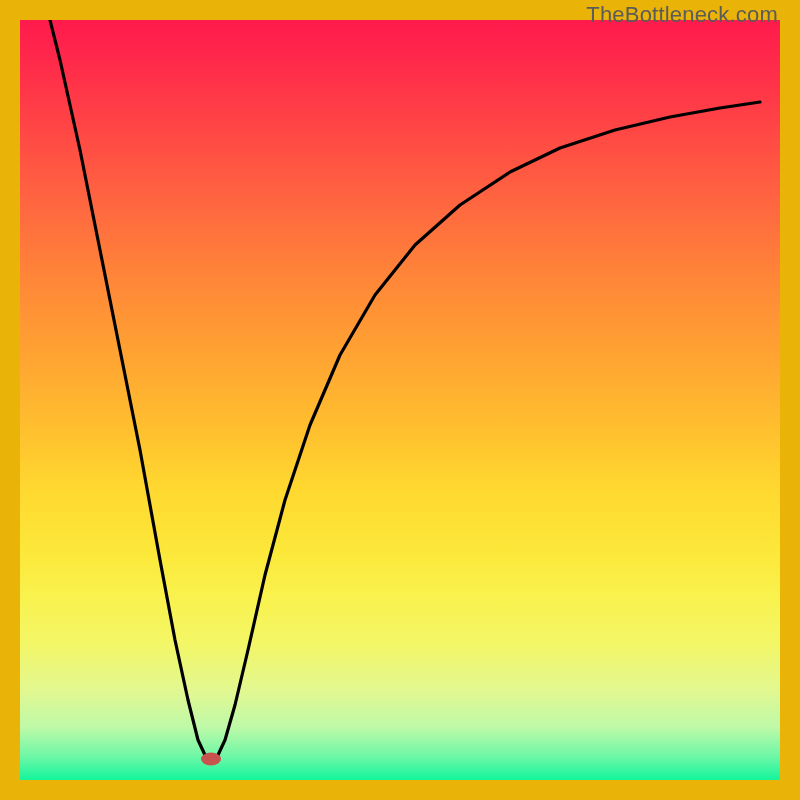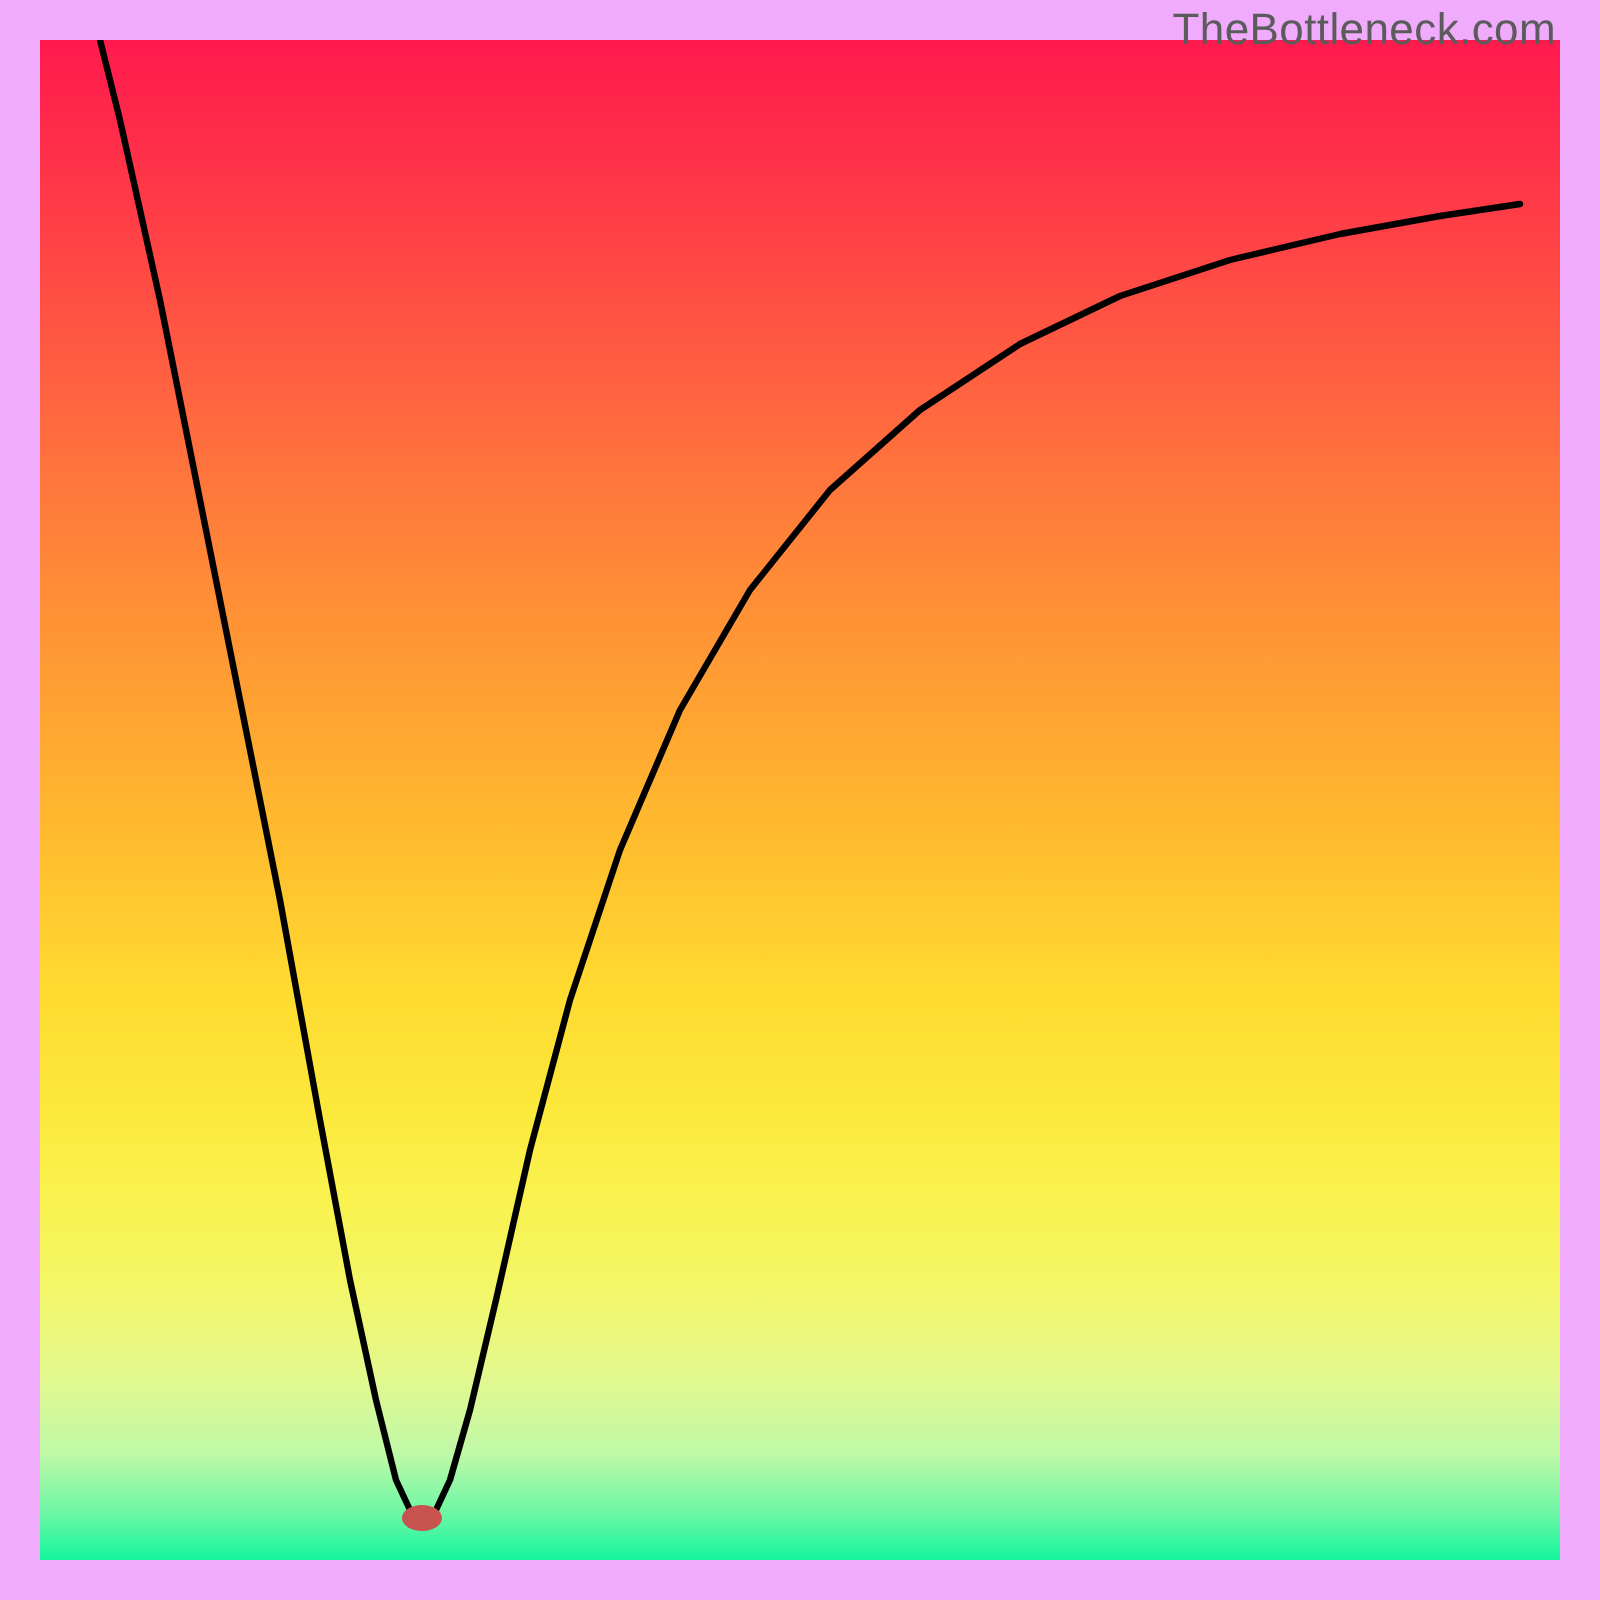--- a/index.html
+++ b/index.html
@@ -1,21 +1,21 @@
 <!DOCTYPE html>
 <html><head>
 <meta charset="utf-8">
 <style>
   * { margin: 0; padding: 0; box-sizing: border-box; }
   html, body { width: 800px; height: 800px; overflow: hidden; background: #000; }
   .container {
     width: 800px;
     height: 800px;
     position: relative;
-    background: #f0abfc;
+    background: #eab308;
   }
   .watermark {
     position: absolute;
     top: 2px;
     right: 22px;
     font-family: Arial, Helvetica, sans-serif;
     font-size: 22px;
     font-weight: 500;
     color: #5b5b5b;
     letter-spacing: 0.2px;

